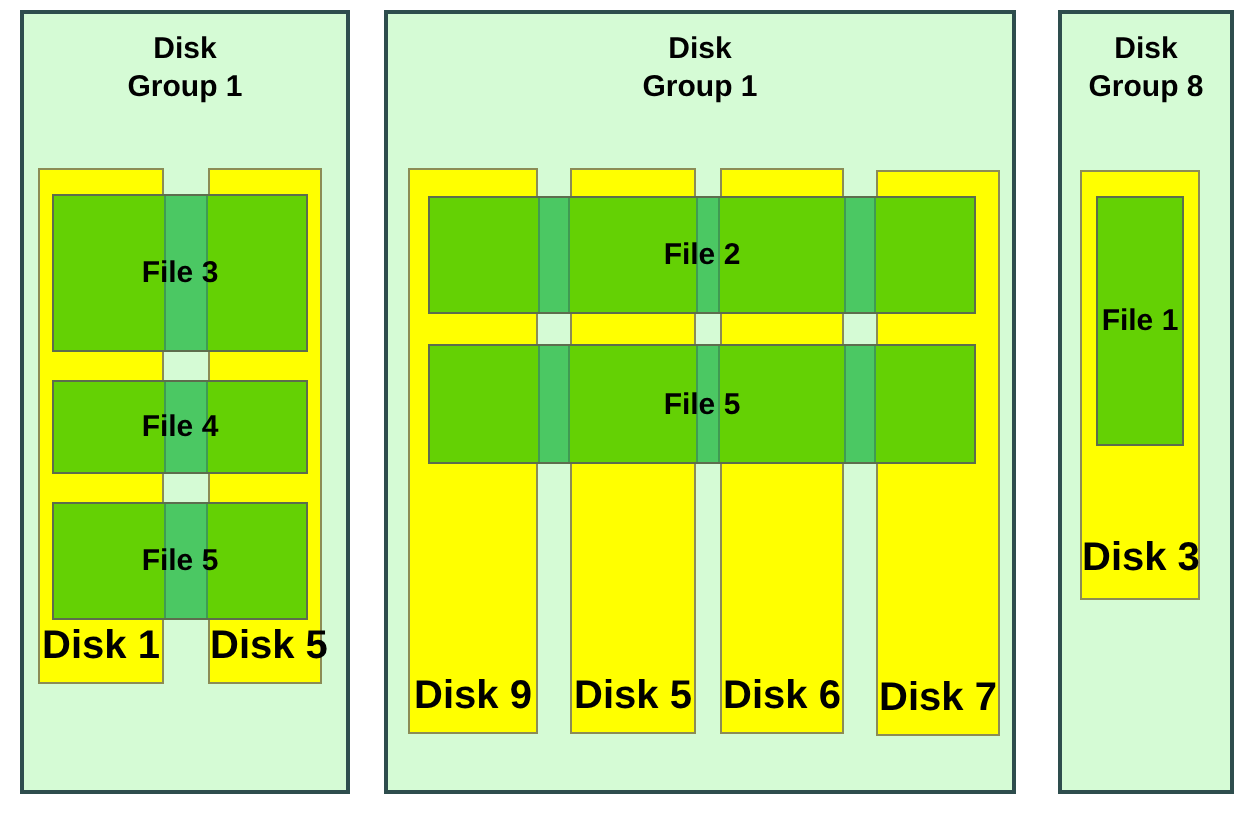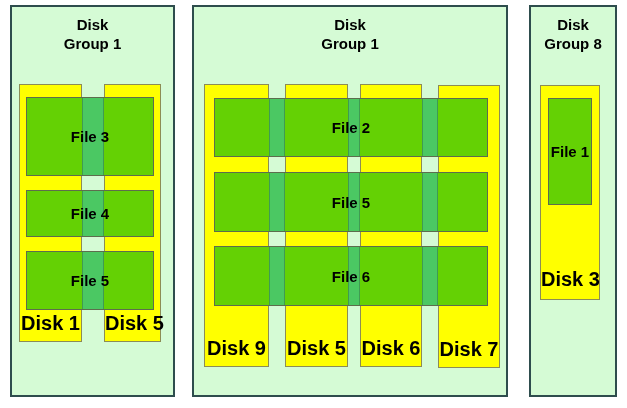--- a/index.html
+++ b/index.html
@@ -142,40 +142,30 @@
       <div class="seg seg-disk" style="width:54px;"></div>
       <div class="seg seg-gap" style="width:16px;"></div>
       <div class="seg seg-disk" style="width:63px;"></div>
       <div class="seg seg-gap" style="width:12px;"></div>
       <div class="seg seg-disk" style="width:62px;"></div>
       <div class="seg seg-gap" style="width:16px;"></div>
       <div class="seg seg-disk seg-fill"></div>
       <div class="file-label">File 5</div>
     </div>
 
-    <div class="file-bar" style="left:20px;top:239px;width:274px;height:60px;">
-      <div class="seg seg-disk" style="width:54px;"></div>
-      <div class="seg seg-gap" style="width:16px;"></div>
-      <div class="seg seg-disk" style="width:63px;"></div>
-      <div class="seg seg-gap" style="width:12px;"></div>
-      <div class="seg seg-disk" style="width:62px;"></div>
-      <div class="seg seg-gap" style="width:16px;"></div>
-      <div class="seg seg-disk seg-fill"></div>
-      <div class="file-label">File 6</div>
-    </div>
   </div>
 
   <div class="group g3">
     <div class="group-title">
       <div>Disk</div>
       <div>Group 8</div>
     </div>
 
     <div class="disk" style="left:9px;top:78px;width:60px;height:215px;">
       <div class="disk-label" style="bottom:8px;">Disk 3</div>
     </div>
 
-    <div class="file-block" style="left:17px;top:91px;width:44px;height:107px;">
+    <div class="file-block" style="left:17px;top:91px;width:44px;height:125px;">
       <div class="file-label">File 1</div>
     </div>
   </div>
 
 </div>
 
 </body></html>

